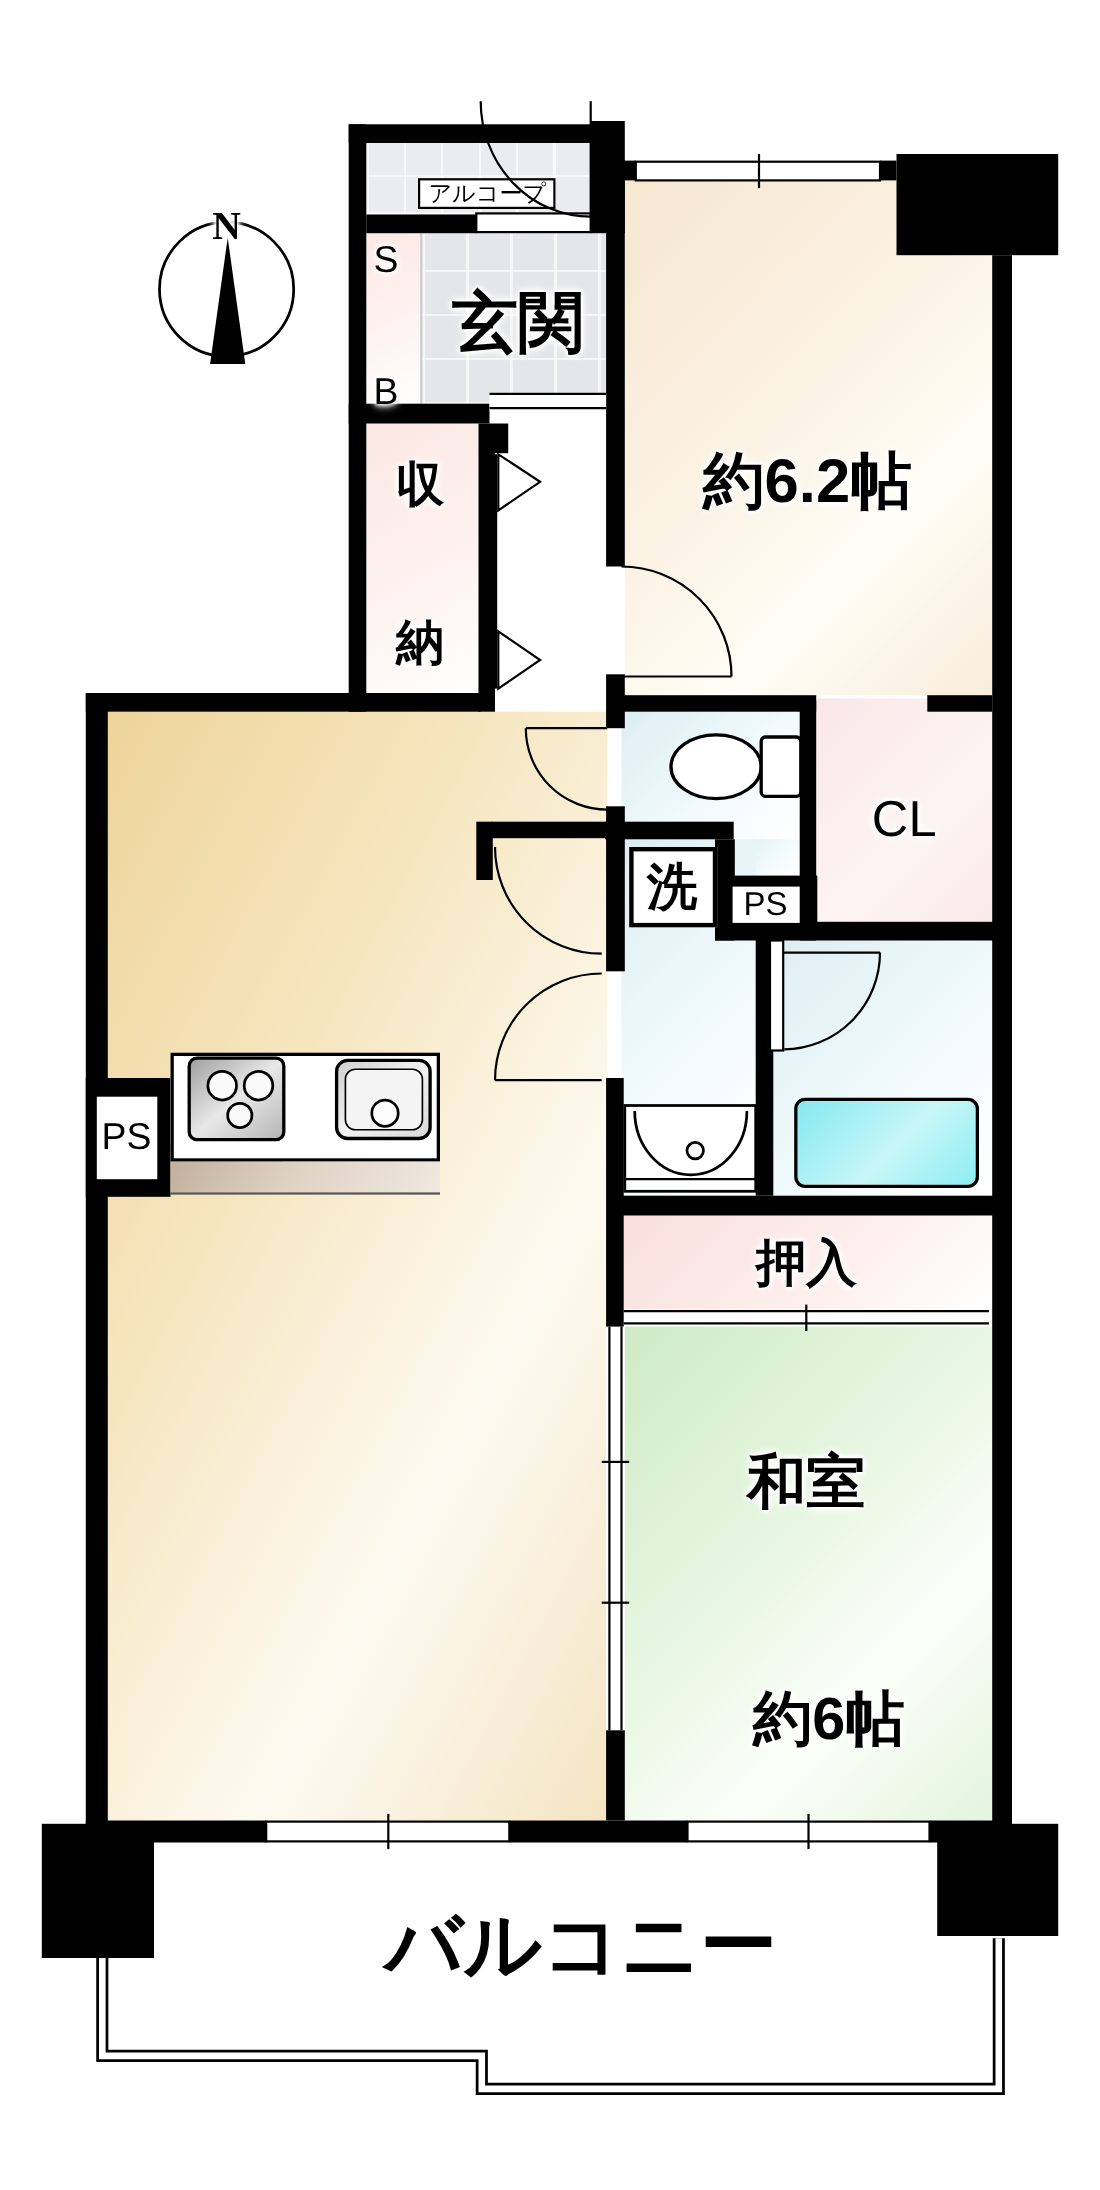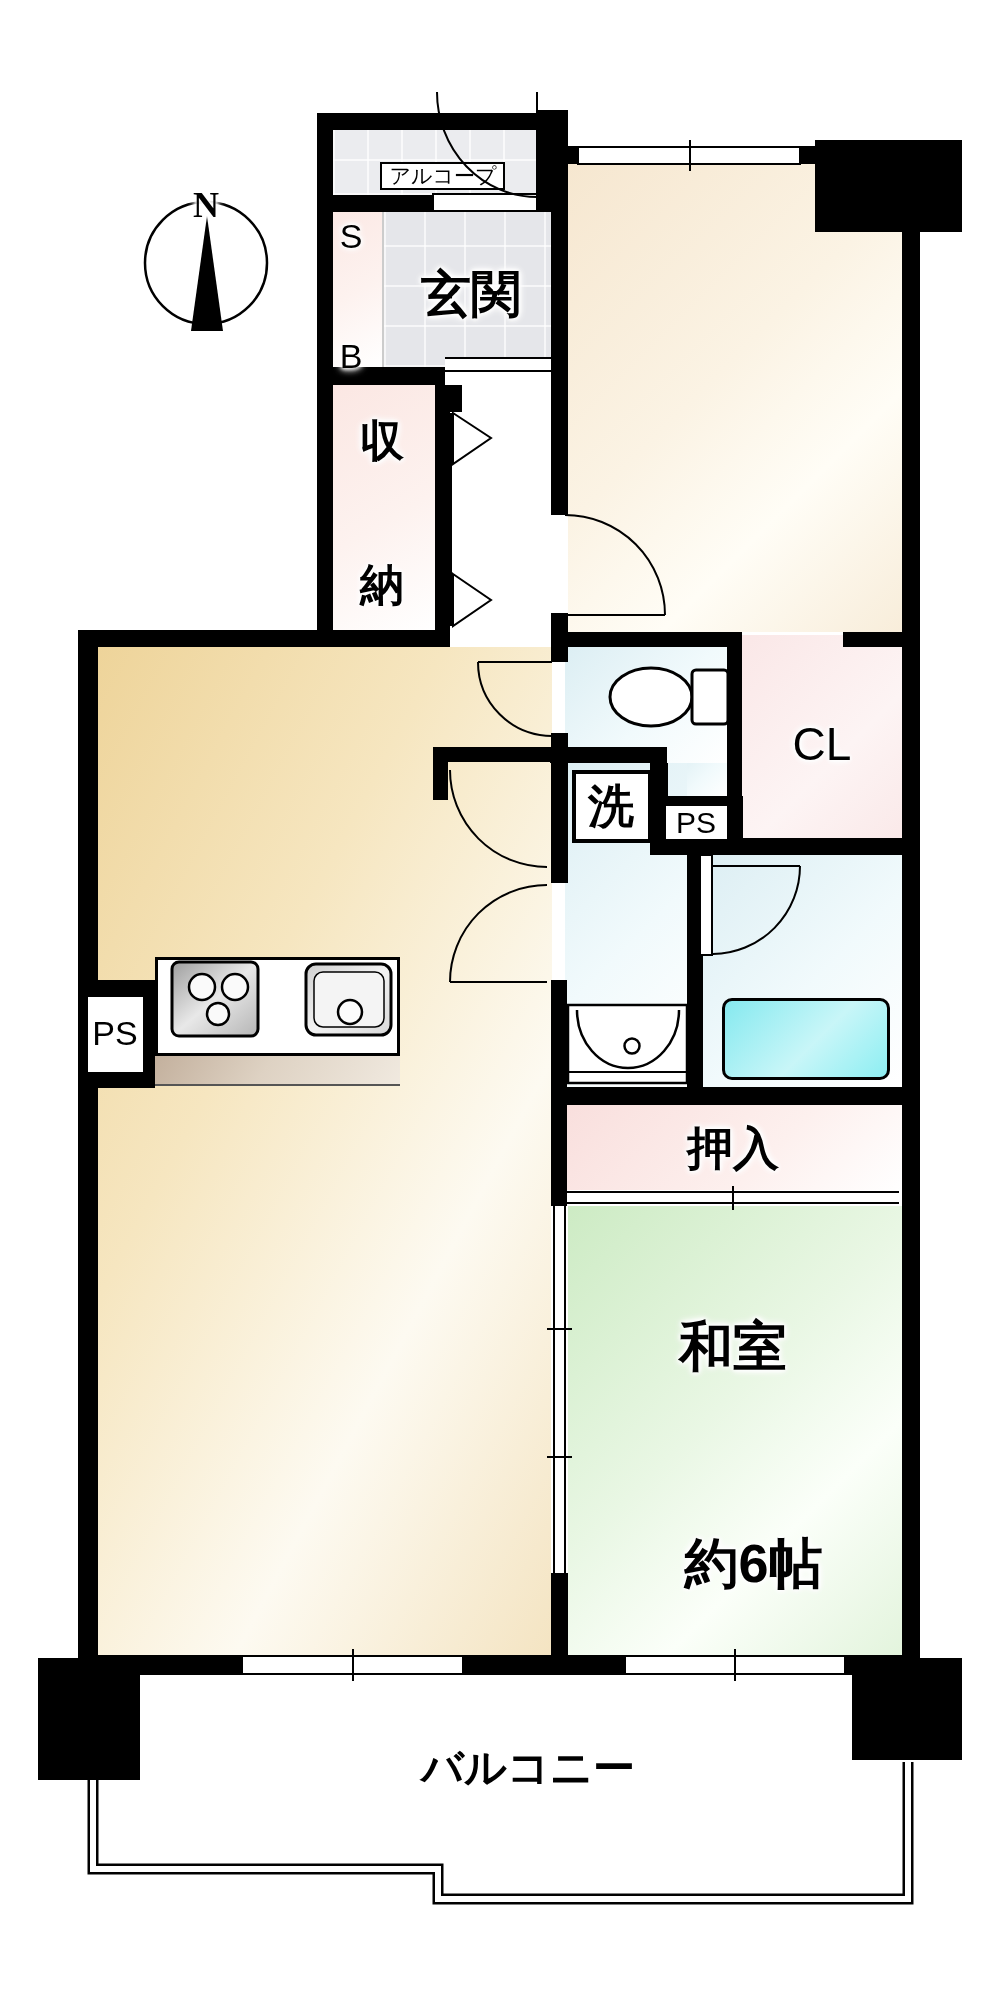--- a/index.html
+++ b/index.html
@@ -211,43 +211,44 @@
 
   <div class="lbl" style="left:206px;top:206px;font-size:36px;font-family:'Liberation Serif','DejaVu Serif',serif;">N</div>
 
   <div class="lbl" style="left:443px;top:176px;font-size:21px;font-weight:400;text-shadow:none;">アルコープ</div>
 
   <div class="lbl" style="left:351px;top:296px;font-size:34px;font-weight:400;line-height:40px;">
     <span style="display:block;">S</span>
     <span style="display:block;">B</span>
   </div>
 
-  <div class="lbl" style="left:471px;top:294px;font-size:50px;">玄関</div>
+  <div class="lbl" style="left:471px;top:294px;font-size:60px;">玄関</div>
 
   <div class="lbl" style="left:382px;top:513px;font-size:44px;line-height:48px;">
     <span style="display:block;">収</span>
     <span style="display:block;">納</span>
   </div>
 
   <div class="lbl" style="left:734px;top:437px;font-size:56px;line-height:73px;">
+    <span style="display:block;">約6.2帖</span>
   </div>
 
   <div class="lbl" style="left:822px;top:744px;font-size:46px;font-weight:400;">CL</div>
 
   <div class="lbl" style="left:611px;top:806px;font-size:46px;">洗</div>
 
   <div class="lbl" style="left:696px;top:822px;font-size:30px;font-weight:400;text-shadow:none;">PS</div>
 
   <div class="lbl" style="left:115px;top:1034px;font-size:34px;font-weight:400;text-shadow:none;">PS</div>
 
   <div class="lbl" style="left:326px;top:1354px;font-size:53px;line-height:64px;">
   </div>
 
   <div class="lbl" style="left:733px;top:1148px;font-size:46px;">押入</div>
 
   <div class="lbl" style="left:733px;top:1455px;font-size:54px;line-height:72px;">
-    <span style="display:block;font-family:Liberation Serif, serif;">和室</span>
+    <span style="display:block;">和室</span>
     <span style="display:block;margin-left:41px;">約6帖</span>
   </div>
 
-  <div class="lbl" style="left:528px;top:1768px;font-size:42px;">バルコニー</div>
+  <div class="lbl" style="left:528px;top:1768px;font-size:70px;">バルコニー</div>
 
 </div>
 
 </body></html>

